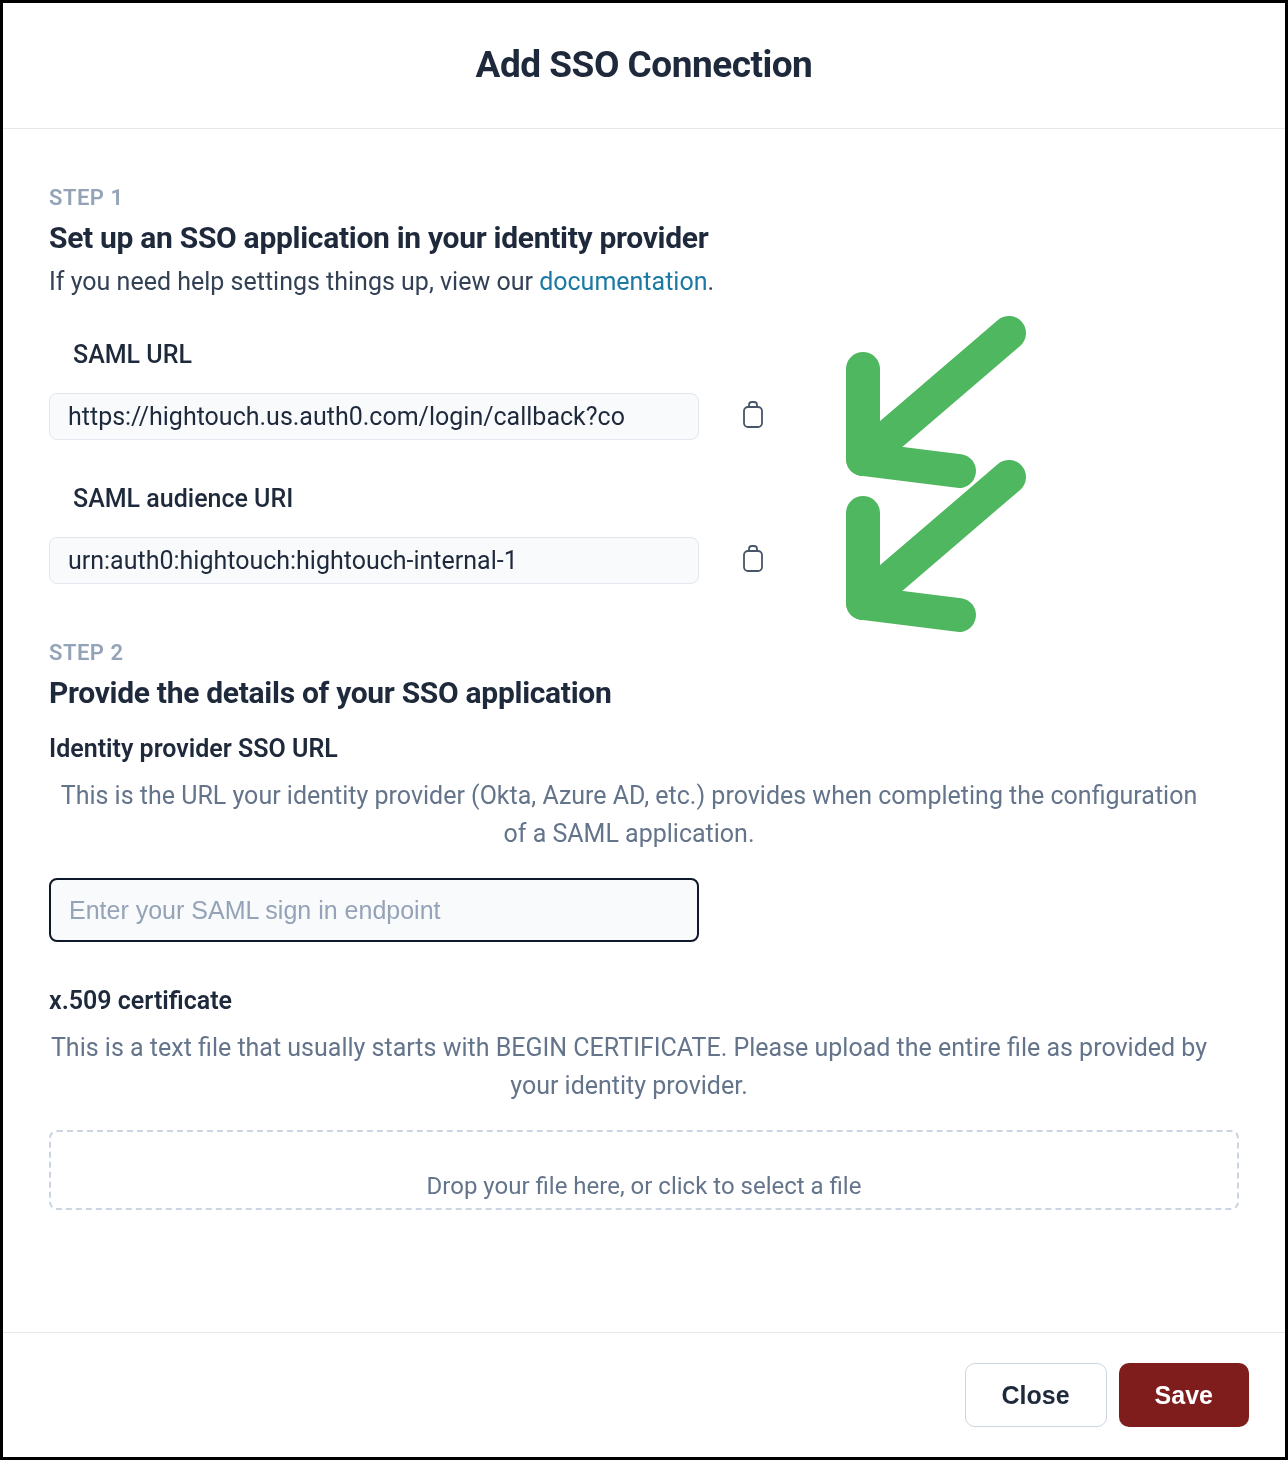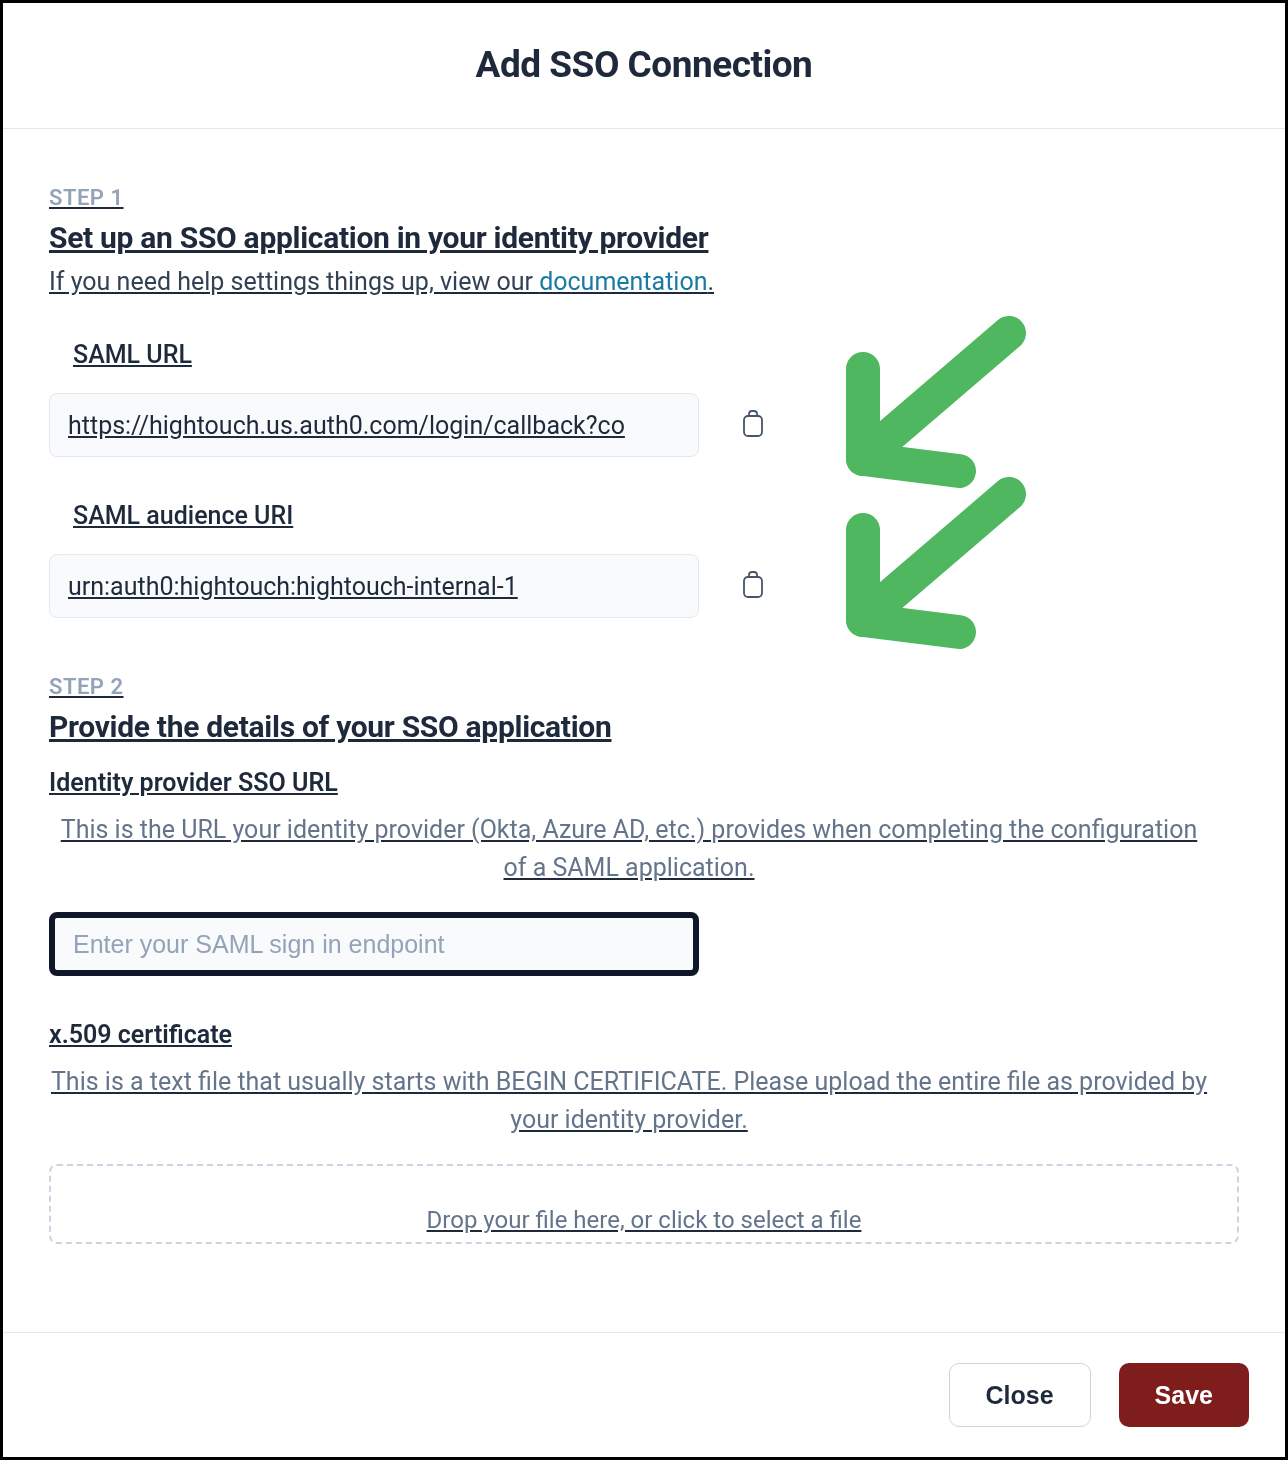--- a/index.html
+++ b/index.html
@@ -66,21 +66,21 @@
     margin-left: 24px;
   }
   .field-row {
     display: flex;
     align-items: center;
     gap: 40px;
     position: relative;
   }
   .ro-input {
     width: 650px;
-    height: 64px;
+    height: 47px;
     padding: 0 18px;
     font-size: 25px;
     color: #1e293b;
     background: #f8fafc;
     border: 1px solid #e2e8f0;
     border-radius: 8px;
     white-space: nowrap;
     overflow: hidden;
     text-overflow: clip;
     display: flex;
@@ -115,21 +115,21 @@
     max-width: 1160px;
     text-align: center;
   }
   .text-input {
     width: 650px;
     height: 64px;
     padding: 0 18px;
     font-size: 25px;
     color: #1e293b;
     background: #f8fafc;
-    border: 6px solid #0f172a;
+    border: 2px solid #0f172a;
     border-radius: 8px;
     outline: none;
   }
   .text-input::placeholder { color: #94a3b8; }
 
   .dropzone {
     width: 1190px;
     border: 2px dashed #cbd5e1;
     border-radius: 8px;
     padding: 40px 20px 10px 20px;
@@ -147,21 +147,21 @@
     color: #1e293b;
     margin-bottom: 14px;
   }
 
   .footer {
     border-top: 1px solid #e5e7eb;
     background: #fff;
     padding: 30px 36px;
     display: flex;
     justify-content: flex-end;
-    gap: 28px;
+    gap: 12px;
     position: absolute;
     bottom: 0;
     left: 0;
     right: 0;
   }
   .btn {
     height: 64px;
     padding: 0 36px;
     font-size: 25px;
     font-weight: 600;
@@ -171,21 +171,21 @@
   }
   .btn-secondary {
     background: #fff;
     color: #1e293b;
     border: 1.5px solid #cbd5e1;
   }
   .btn-primary {
     background: #7f1d1d;
     color: #ffffff;
   }
-  .content-inner { padding-bottom: 160px; text-decoration: underline; }
+  .content-inner { padding-bottom: 160px; }
 </style>
 </head>
 <body>
 
 <div class="header">
   <h1>Add SSO Connection</h1>
 </div>
 
 <div class="content">
  <div class="content-inner">

